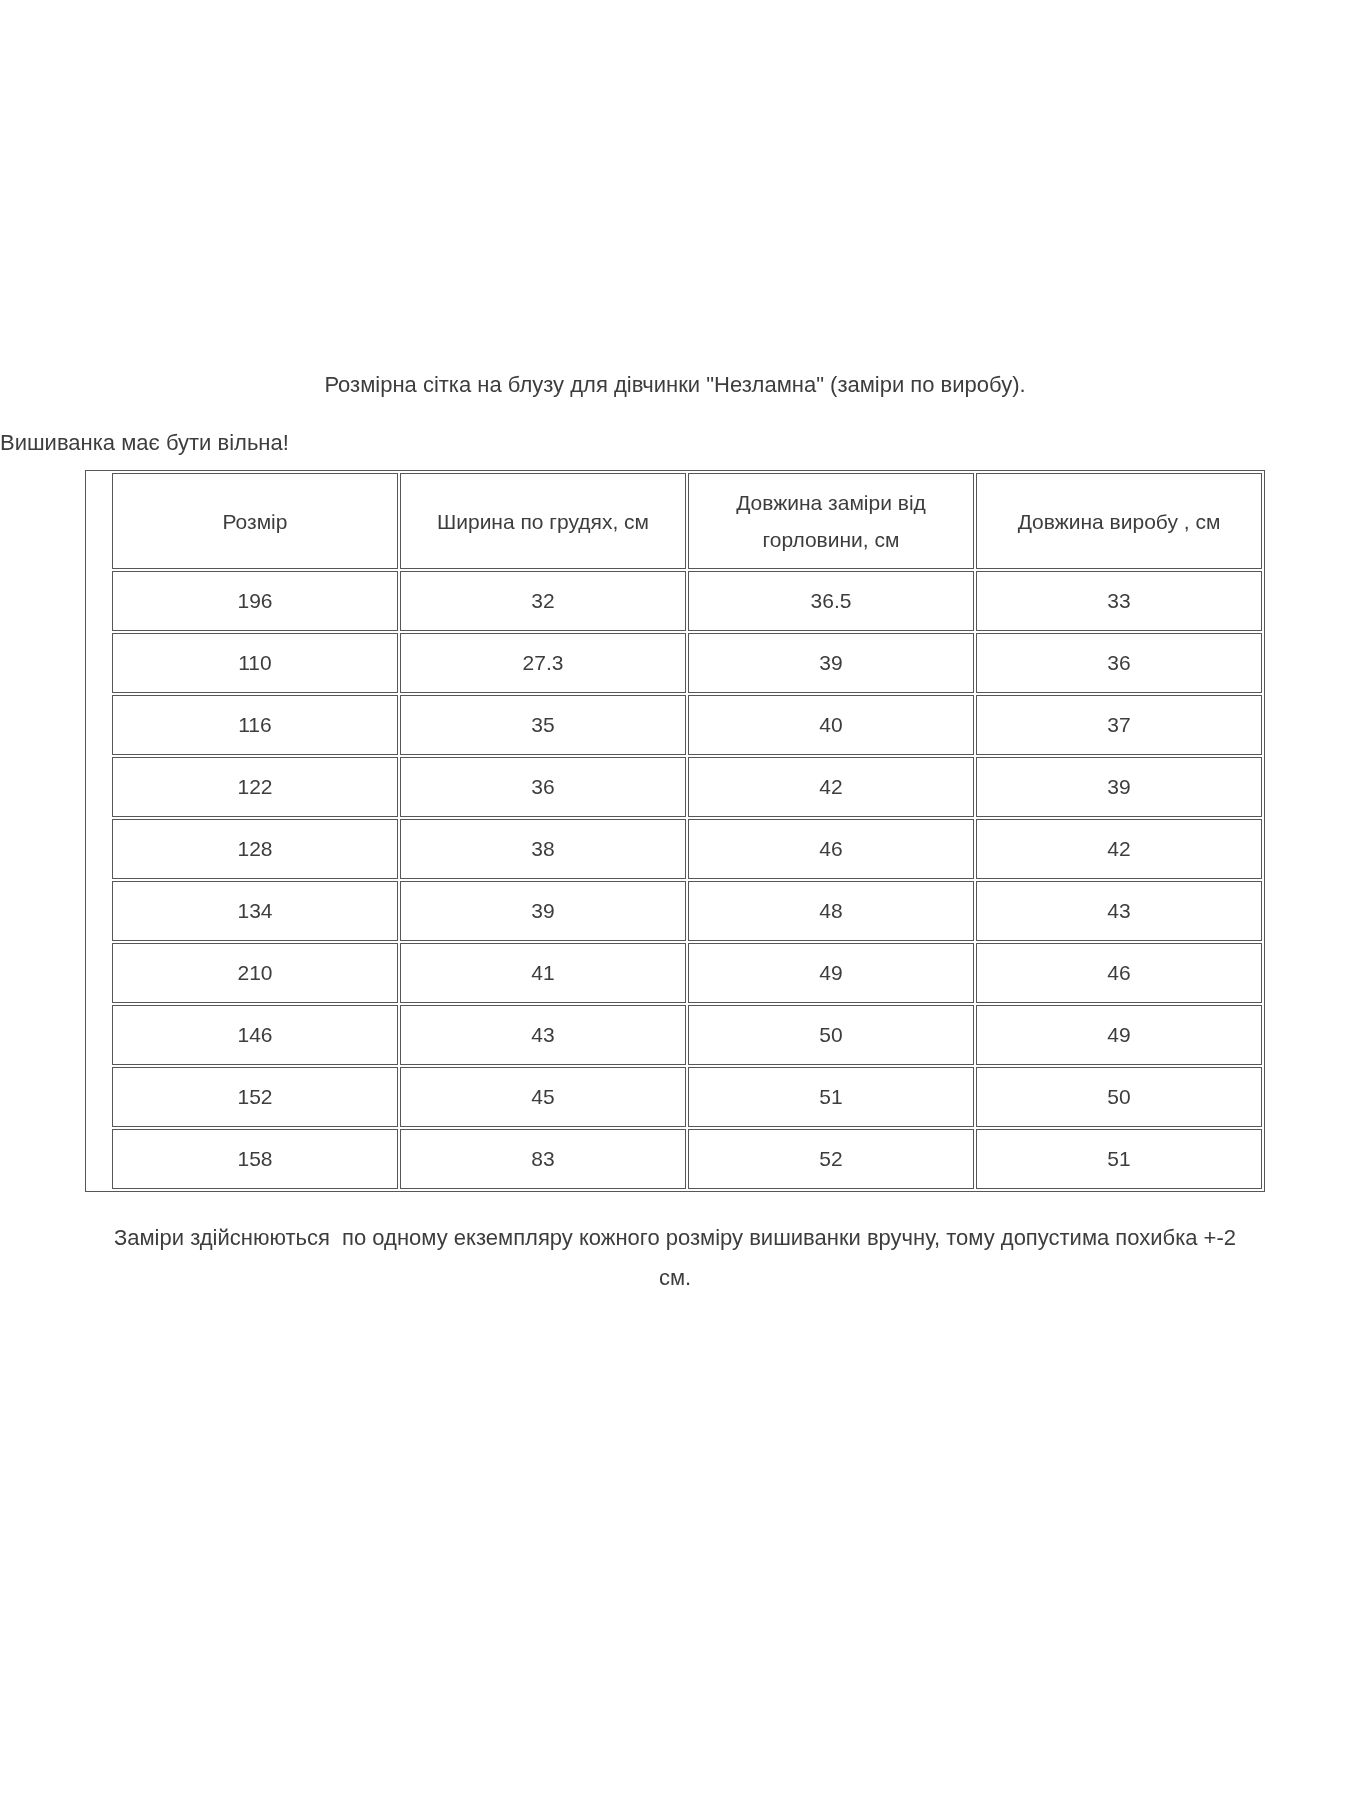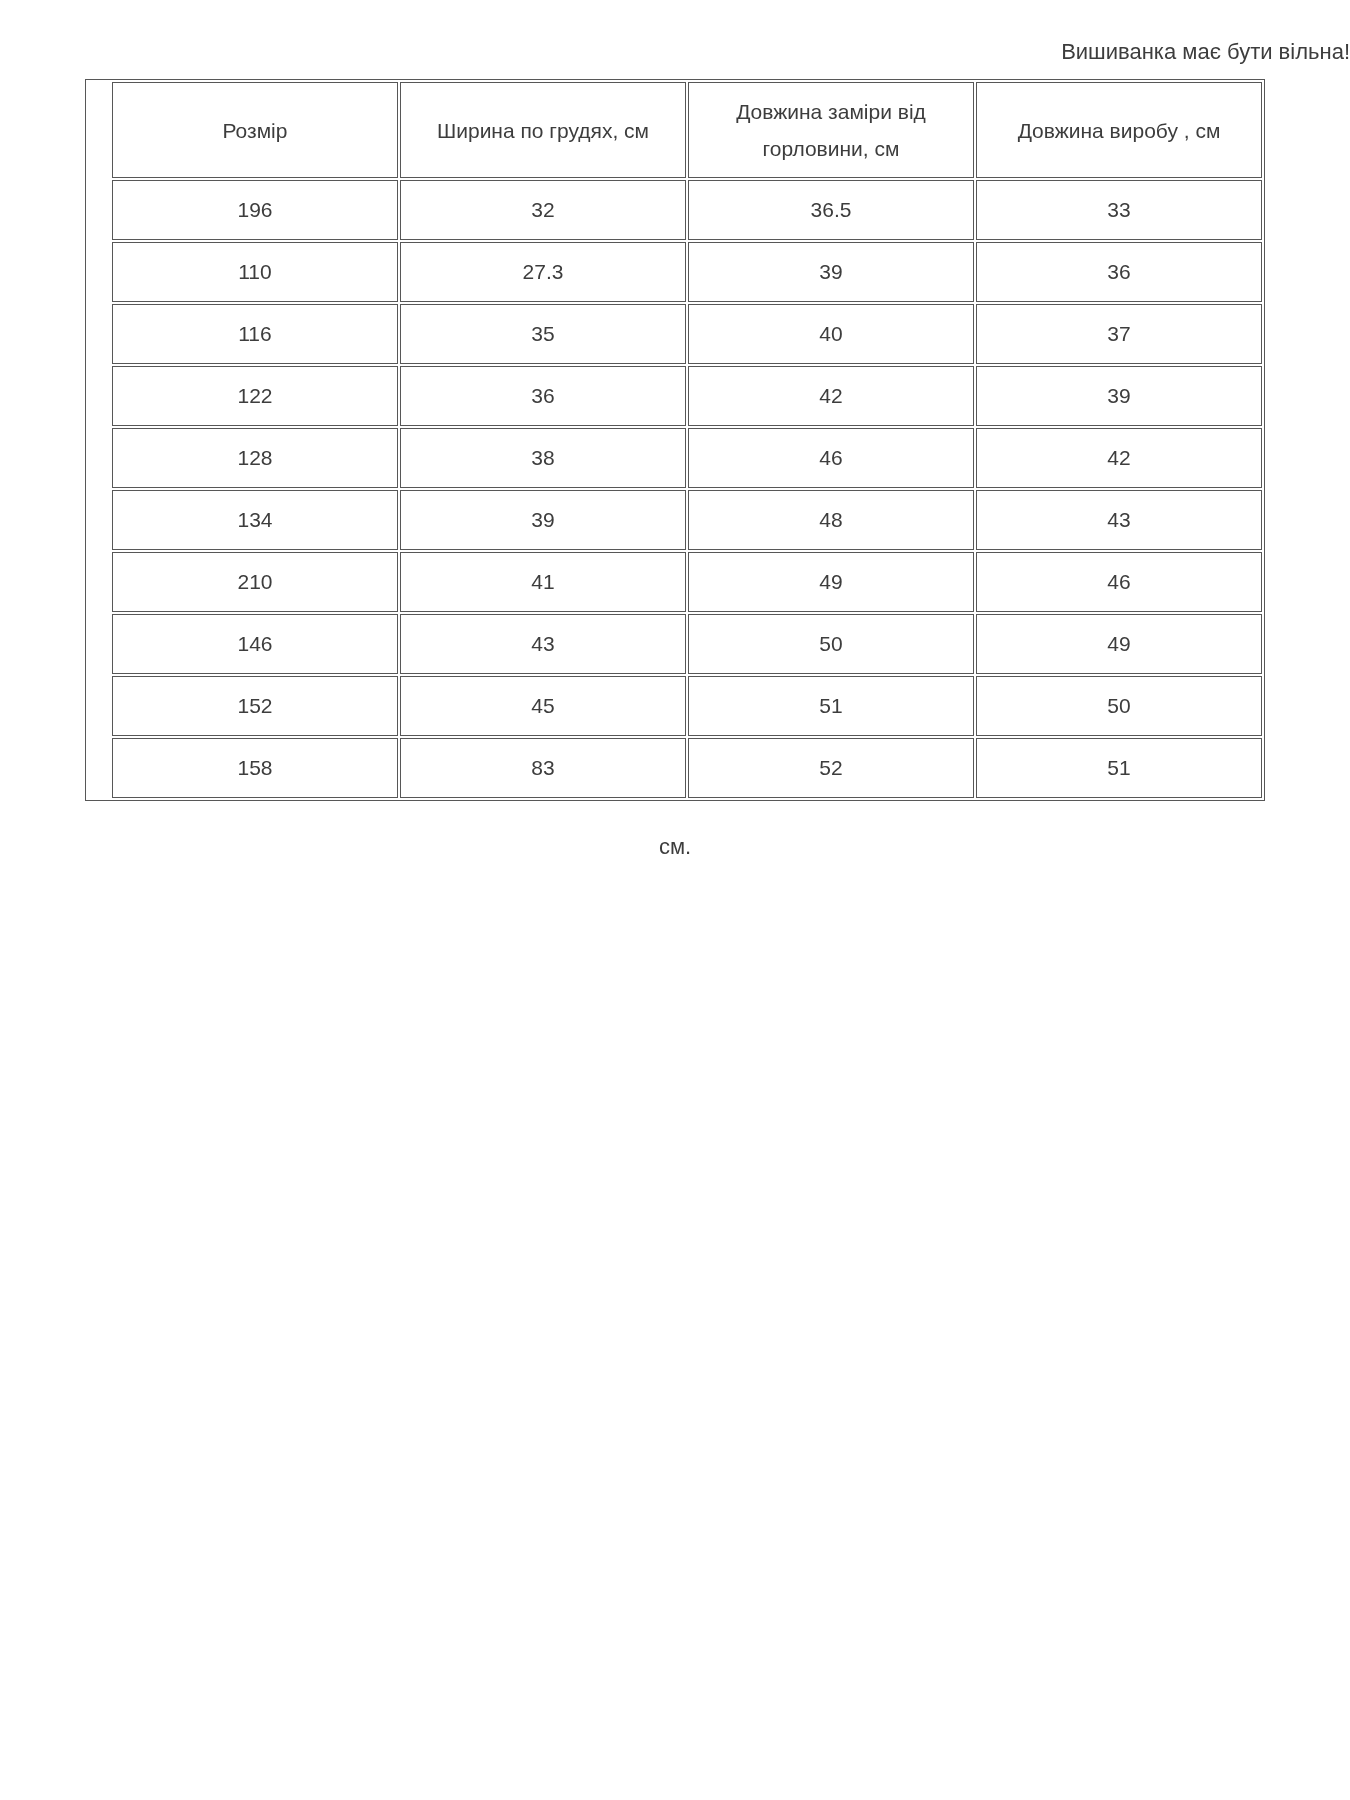--- a/index.html
+++ b/index.html
@@ -22,22 +22,22 @@
     overflow:hidden;
     position:relative;
   }
   .title{
     padding-top:372px;
     text-align:center;
     font-size:22px;
     line-height:26px;
   }
   .subtitle{
-    margin-top:34px;
-    text-align:right;
+    margin-top:27px;
+    text-align:left;
     font-size:22px;
     line-height:35px;
   }
   table.size-table{
     width:1180px;
     margin:10px auto 0 auto;
     border-collapse:separate;
     border-spacing:2px;
     border:1px solid var(--border);
     table-layout:fixed;
@@ -68,20 +68,21 @@
   }
   .footer .line1{
     white-space:pre; 
   }
 </style>
 </head>
 <body>
 
 <div class="page">
 
+  <div class="title">Розмірна сітка на блузу для дівчинки "Незламна" (заміри по виробу).</div>
 
   <div class="subtitle">
     <div>Вишиванка має бути вільна!</div>
   </div>
 
   <table class="size-table">
     <thead>
       <tr>
           <th>Розмір</th>
           <th>Ширина по грудях, см</th>
@@ -147,16 +148,17 @@
         <tr>
           <td>158</td>
           <td>83</td>
           <td>52</td>
           <td>51</td>
         </tr>
       </tbody>
   </table>
 
   <div class="footer">
+    <div class="line1">Заміри здійснюються  по одному екземпляру кожного розміру вишиванки вручну, тому допустима похибка +-2</div>
     <div class="line2">см.</div>
   </div>
 
 </div>
 
 </body></html>

